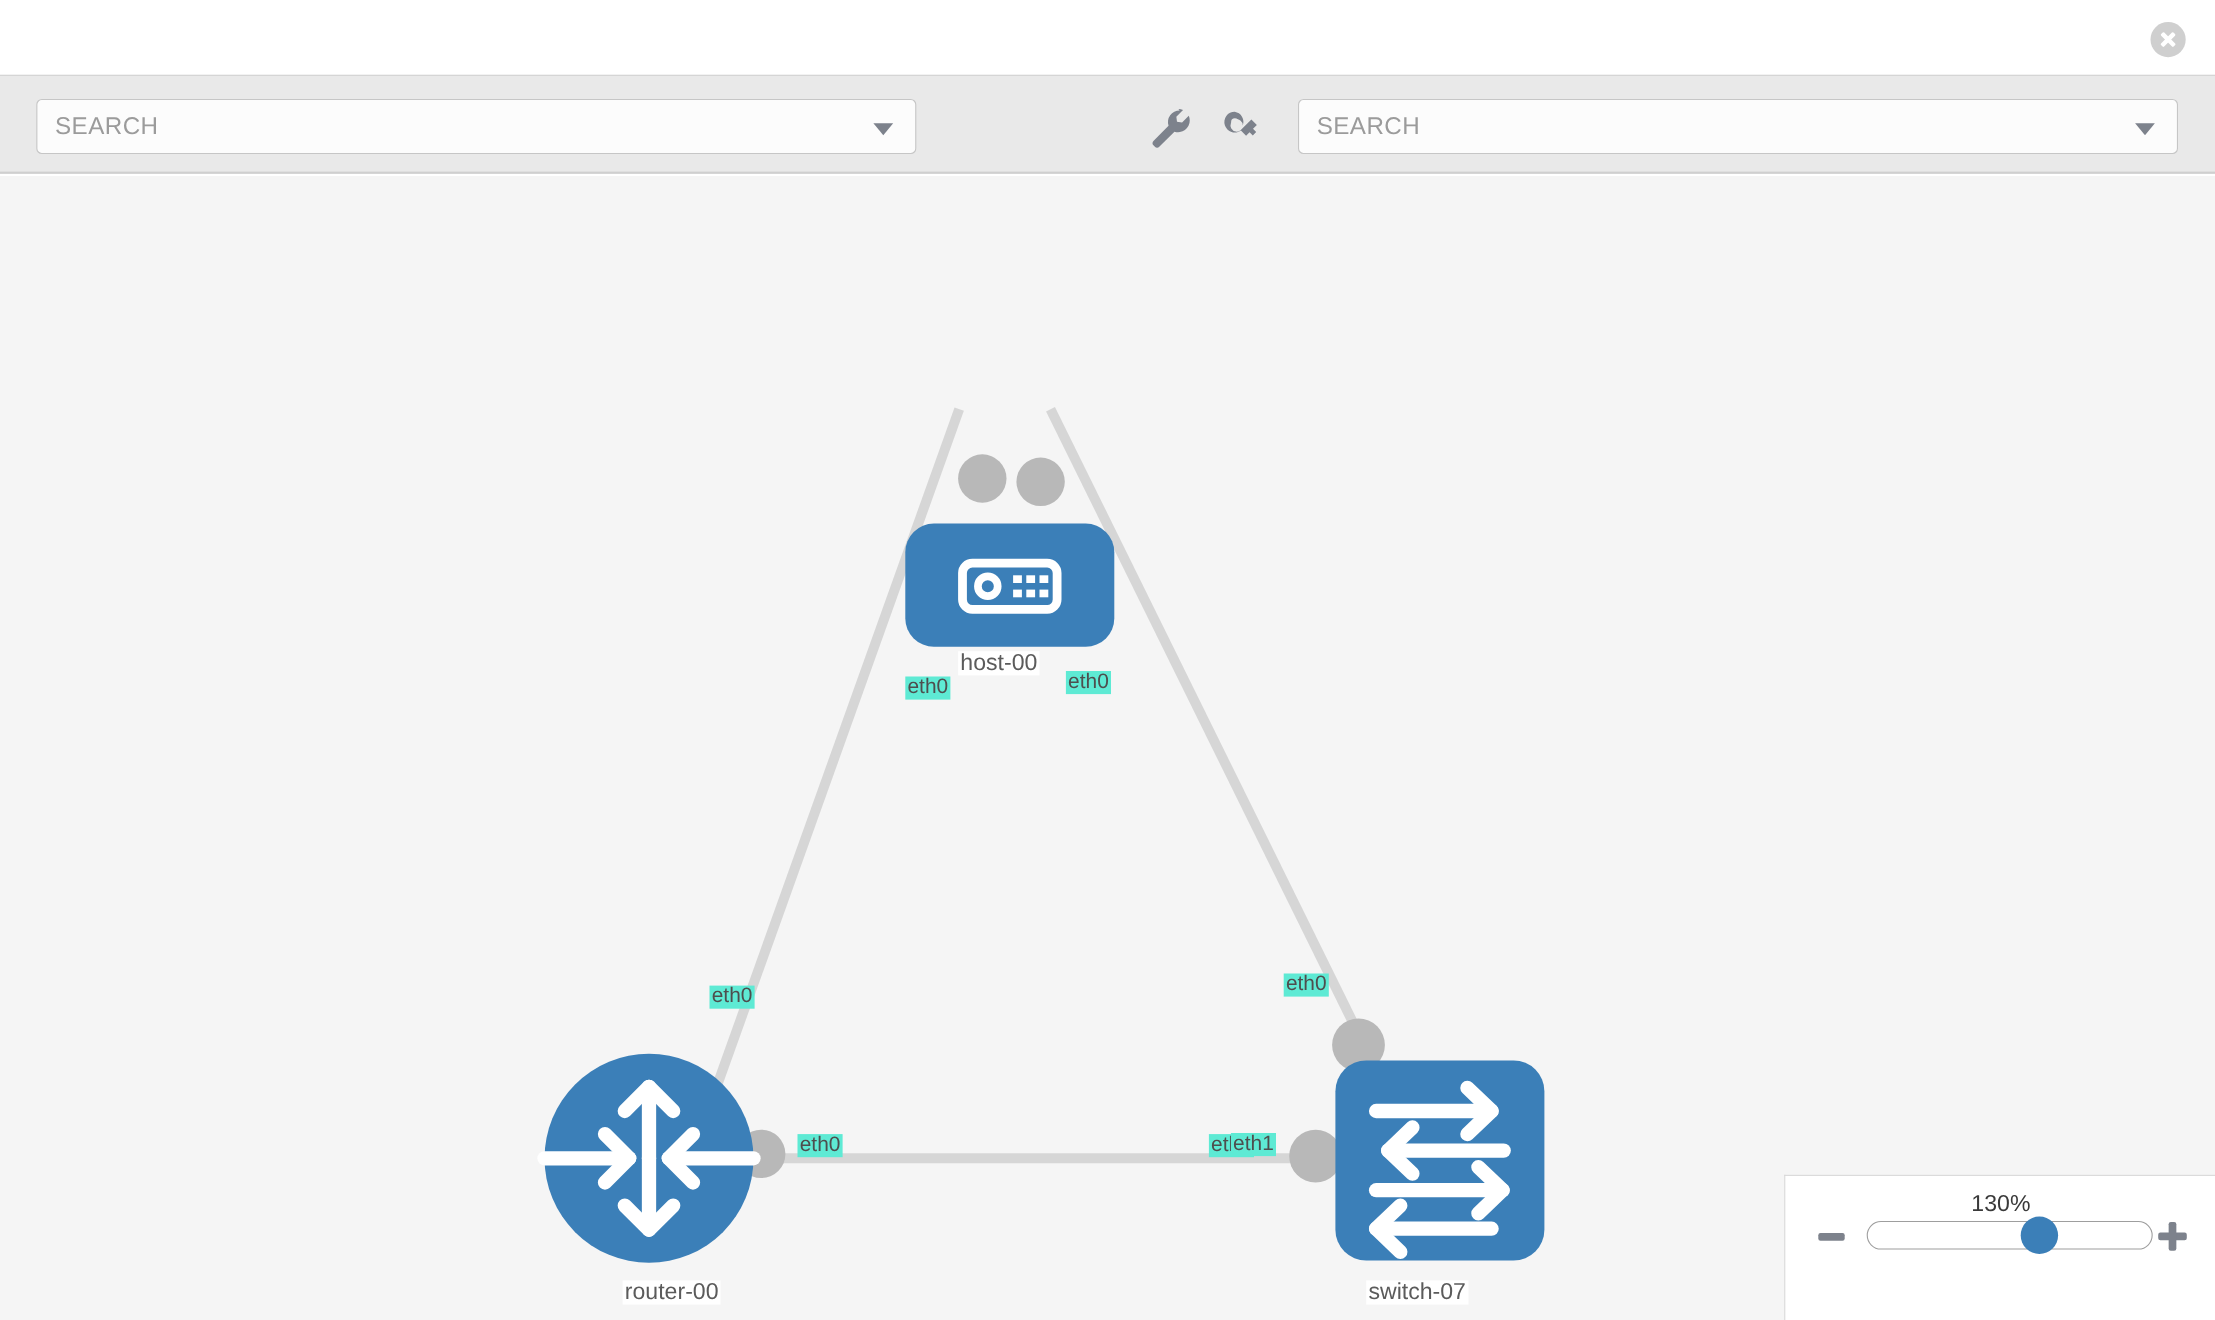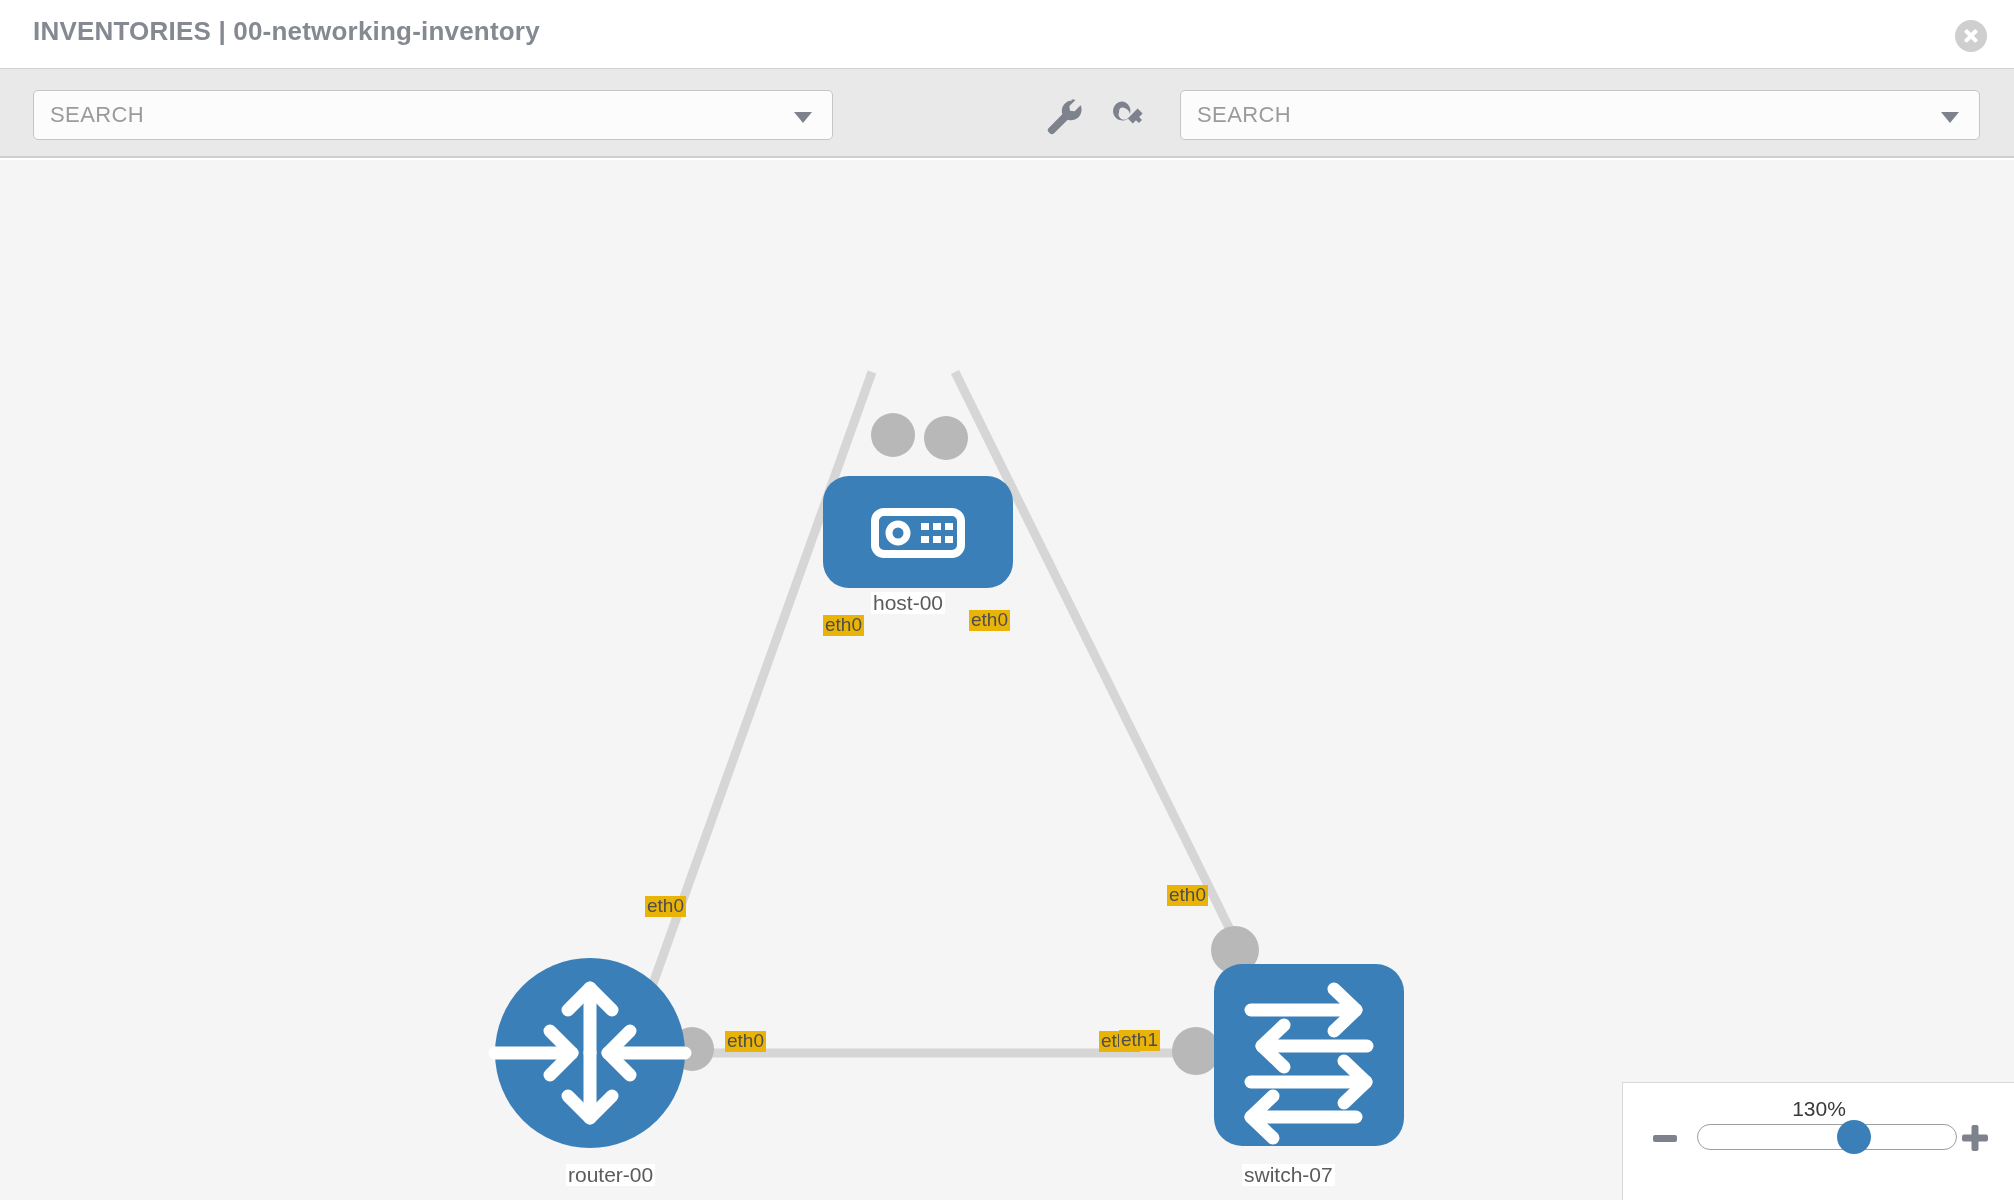--- a/index.html
+++ b/index.html
@@ -85,29 +85,29 @@
   .topo-svg { position: absolute; left: 0; top: 0; width: 2014px; height: 1040px; }
 
   
   .node-label {
     position: absolute; font-size: 21px; color: #5b5b5b;
     background: #ffffff; white-space: nowrap; line-height: 1.05;
     padding: 0 2px;
   }
   .iface-label {
     position: absolute; font-size: 19px; color: #4e4e4e;
-    background: #eab308; white-space: nowrap; line-height: 1.1;
+    background: #5eead4; white-space: nowrap; line-height: 1.1;
     padding: 0 2px;
     text-align: right;
   }
 
   
   .zoom-panel {
     position: absolute; right: 0; bottom: 0;
-    width: 392px; height: 118px;
+    width: 392px; height: 132px;
     background: #ffffff;
     border-top: 1px solid #d8d8d8;
     border-left: 1px solid #d8d8d8;
   }
   .zoom-value {
     position: absolute; top: 14px; left: 0; width: 392px;
     text-align: center; font-size: 21px; color: #3a3a3a;
   }
   .zoom-minus {
     position: absolute; left: 30px; top: 52px;
@@ -133,21 +133,20 @@
     position: absolute; top: -5px; width: 34px; height: 34px;
     border-radius: 50%; background: #3b7fb8; cursor: pointer;
   }
 </style>
 </head>
 <body>
 
 <div id="app">
 
   <div class="header">
-    <div class="header-title">INVENTORIES | 00-networking-inventory</div>
     <div class="close-btn"></div>
   </div>
 
   <div class="toolbar">
 
     <div class="actions-select">
       <span class="sel-label">SEARCH</span>
       <span class="caret"></span>
     </div>
 

